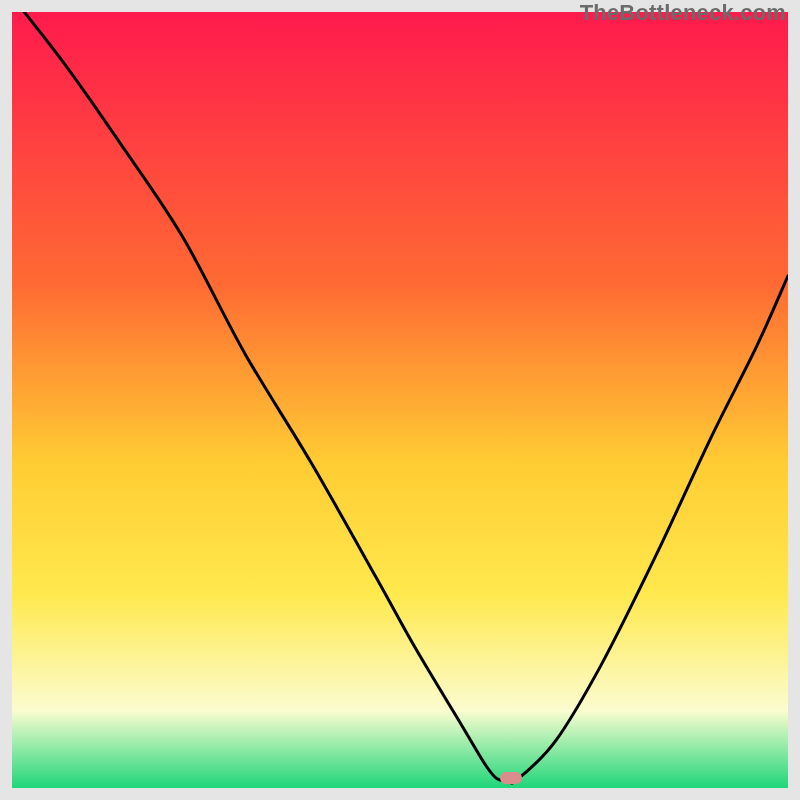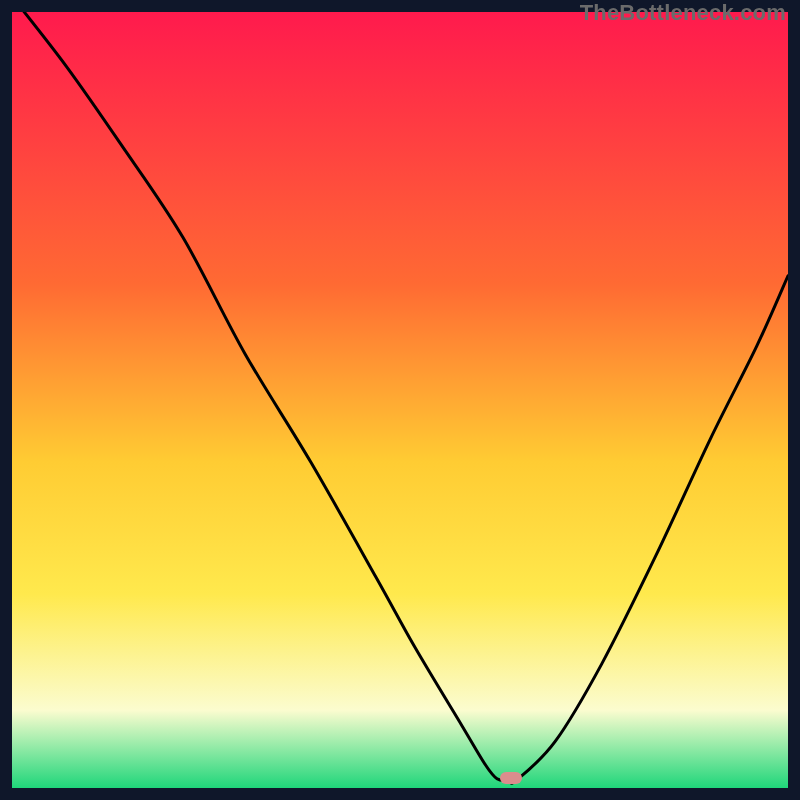--- a/index.html
+++ b/index.html
@@ -1,21 +1,21 @@
 <!DOCTYPE html>
 <html><head>
 <meta charset="utf-8">
 <style>
   * { margin: 0; padding: 0; box-sizing: border-box; }
   html, body { width: 800px; height: 800px; overflow: hidden; background: #000; }
   .frame {
     position: relative;
     width: 800px;
     height: 800px;
-    background: #0f172a;
+    background: #e5e5e5;
   }
   .plot {
     position: absolute;
     left: 12px;
     top: 12px;
     width: 776px;
     height: 776px;
   }
   .watermark {
     position: absolute;

